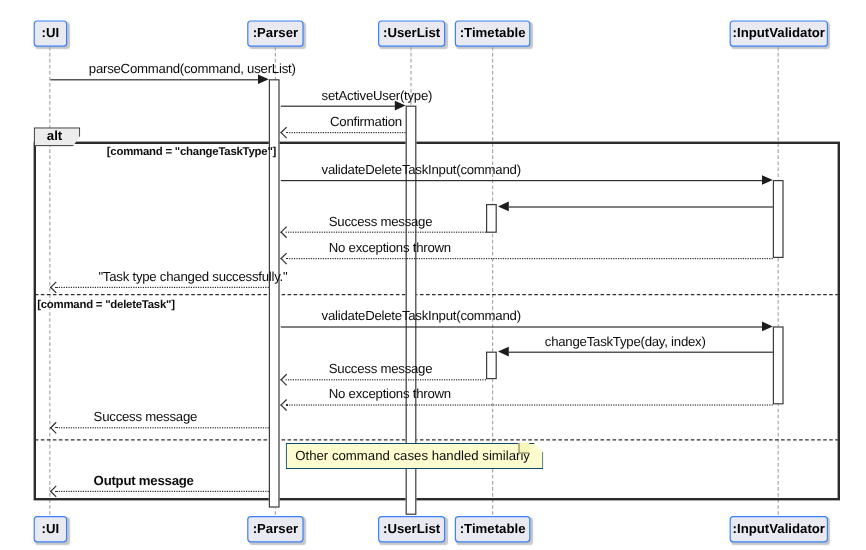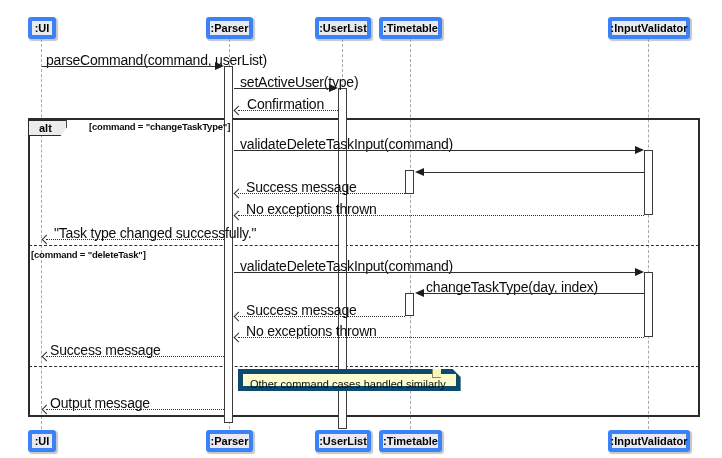--- a/index.html
+++ b/index.html
@@ -1,43 +1,43 @@
 <!DOCTYPE html>
 <html><head>
 <meta charset="utf-8">
 <style>
   html,body{margin:0;padding:0;background:#ffffff;}
   .canvas{
     position:relative;width:722px;height:458px;background:#ffffff;
     font-family:"Liberation Sans",sans-serif;overflow:hidden;
   }
   .participant{
-    position:absolute;height:22px;background:#E9E9F1;border:4px solid #3b82f6;
+    position:absolute;height:22px;background:#E9E9F1;border:1px solid #3b82f6;
     border-radius:3px;display:flex;align-items:center;justify-content:center;
     font-weight:bold;font-size:11px;color:#000;box-shadow:1.5px 1.5px 1px rgba(160,160,160,.6);
     box-sizing:border-box;
   }
   .lifeline{position:absolute;width:0;border-left:1px dashed #a9a9a9;}
   .activation{position:absolute;width:9px;background:#fff;border:1px solid #3b3b3b;box-sizing:border-box;}
   .line-solid{position:absolute;height:0;border-top:1px solid #2f2f2f;}
   .line-dotted{position:absolute;height:0;border-top:1px dotted #2f2f2f;}
   .head-right{position:absolute;width:0;height:0;border-top:4px solid transparent;border-bottom:4px solid transparent;border-left:9px solid #1c1c1c;}
   .head-left{position:absolute;width:0;height:0;border-top:4px solid transparent;border-bottom:4px solid transparent;border-right:9px solid #1c1c1c;}
   .chev-left{position:absolute;width:6px;height:6px;border-left:1.5px solid #2f2f2f;border-bottom:1.5px solid #2f2f2f;transform:rotate(45deg);}
-  .msg-label{position:absolute;font-size:14px;color:#0d0d0d;white-space:nowrap;letter-spacing:-0.2px;}
+  .msg-label{position:absolute;font-size:11px;color:#0d0d0d;white-space:nowrap;letter-spacing:-0.2px;margin-left:28px;}
   .frame{position:absolute;border:2px solid #2b2b2b;box-sizing:border-box;}
   .frame-tab{
     position:absolute;background:#ececec;border:1px solid #2b2b2b;box-sizing:border-box;
     font-weight:bold;font-size:11px;color:#000;padding:0 14px 0 10px;height:16px;line-height:15px;
     clip-path:polygon(0 0,100% 0,100% 45%,84% 100%,0 100%);
   }
   .guard{position:absolute;font-weight:bold;font-size:9.5px;color:#0d0d0d;white-space:nowrap;letter-spacing:-0.2px;}
   .divider{position:absolute;height:0;border-top:1px dashed #2f2f2f;}
   .note{
-    position:absolute;background:#FCFCCF;border:5px solid #0c4a6e;box-sizing:border-box;
+    position:absolute;background:#FCFCCF;border:1px solid #0c4a6e;box-sizing:border-box;
     font-size:11px;color:#0d0d0d;line-height:20px;padding:0 10px 0 7px;white-space:nowrap;
     clip-path:polygon(0 0,calc(100% - 8px) 0,100% 8px,100% 100%,0 100%);
   }
   .note-fold{position:absolute;width:8px;height:8px;border-left:1px solid #8a8a66;border-bottom:1px solid #8a8a66;background:#f6f6b8;}
 </style>
 </head>
 <body>
 
 <div class="canvas">
 
@@ -51,21 +51,21 @@
   <div class="divider" style="left:29px;top:245px;width:670px;"></div>
   <div class="divider" style="left:29px;top:366px;width:670px;"></div>
 
   <div class="activation" style="left:224px;top:66px;height:357px;"></div>
   <div class="activation" style="left:338px;top:88px;height:341px;"></div>
   <div class="activation" style="left:405px;top:170px;height:24px;"></div>
   <div class="activation" style="left:405px;top:293px;height:23px;"></div>
   <div class="activation" style="left:644px;top:150px;height:65px;"></div>
   <div class="activation" style="left:644px;top:272px;height:65px;"></div>
 
-  <div class="frame-tab" style="left:28px;top:120px;">alt</div>
+  <div class="frame-tab" style="left:28px;top:106px;">alt</div>
   <div class="guard" style="left:89px;top:121px;">[command = "changeTaskType"]</div>
   <div class="guard" style="left:31px;top:249px;">[command = "deleteTask"]</div>
 
   <div class="msg-label" style="left:46px;top:52px;">parseCommand(command, userList)</div>
   <div class="line-solid" style="left:42px;top:66px;width:174px;"></div>
   <div class="head-right" style="left:215px;top:62px;"></div>
 
   <div class="msg-label" style="left:240px;top:74px;">setActiveUser(type)</div>
   <div class="line-solid" style="left:234px;top:88px;width:96px;"></div>
   <div class="head-right" style="left:329px;top:84px;"></div>
@@ -109,21 +109,21 @@
   <div class="line-dotted" style="left:238px;top:337px;width:406px;"></div>
   <div class="chev-left" style="left:235px;top:334px;"></div>
 
   <div class="msg-label" style="left:50px;top:342px;">Success message</div>
   <div class="line-dotted" style="left:46px;top:356px;width:178px;"></div>
   <div class="chev-left" style="left:43px;top:353px;"></div>
 
   <div class="note" style="left:238px;top:369px;height:22px;">Other command cases handled similarly</div>
   <div class="note-fold" style="left:432px;top:369px;"></div>
 
-  <div class="msg-label" style="left:50px;top:395px;">Output message</div>
+  <div class="msg-label" style="left:50px;top:395px;font-weight:bold;">Output message</div>
   <div class="line-dotted" style="left:46px;top:409px;width:178px;"></div>
   <div class="chev-left" style="left:43px;top:406px;"></div>
 
   <div class="participant" style="left:28px;top:17px;width:28px;">:UI</div>
   <div class="participant" style="left:206px;top:17px;width:47px;">:Parser</div>
   <div class="participant" style="left:315px;top:17px;width:56px;">:UserList</div>
   <div class="participant" style="left:379px;top:17px;width:63px;">:Timetable</div>
   <div class="participant" style="left:608px;top:17px;width:82px;">:InputValidator</div>
 
   <div class="participant" style="left:28px;top:430px;width:28px;">:UI</div>

